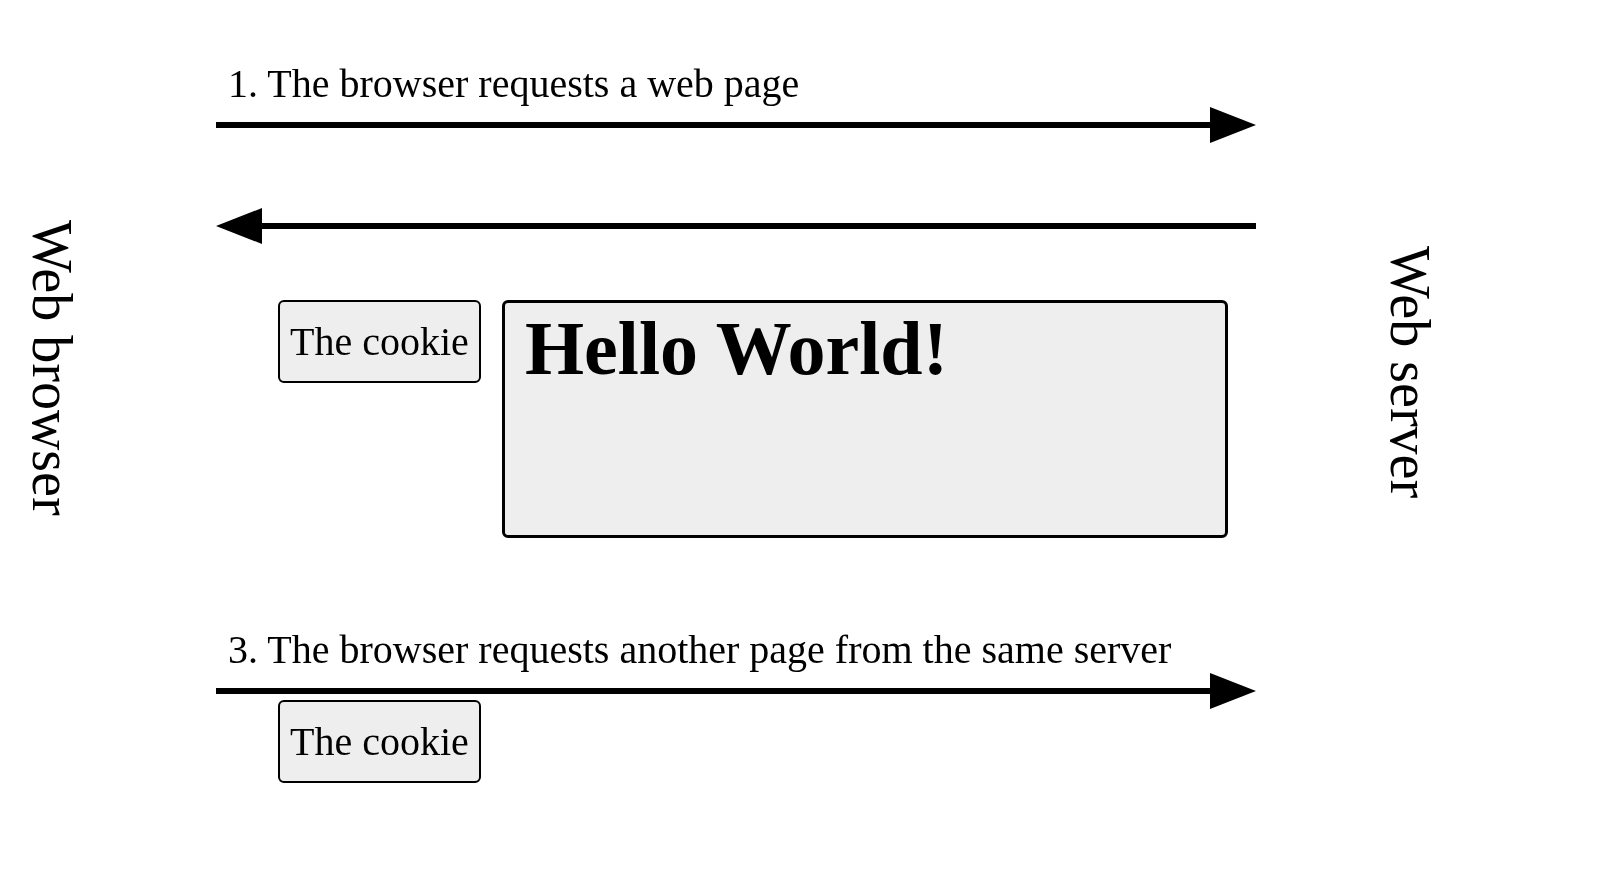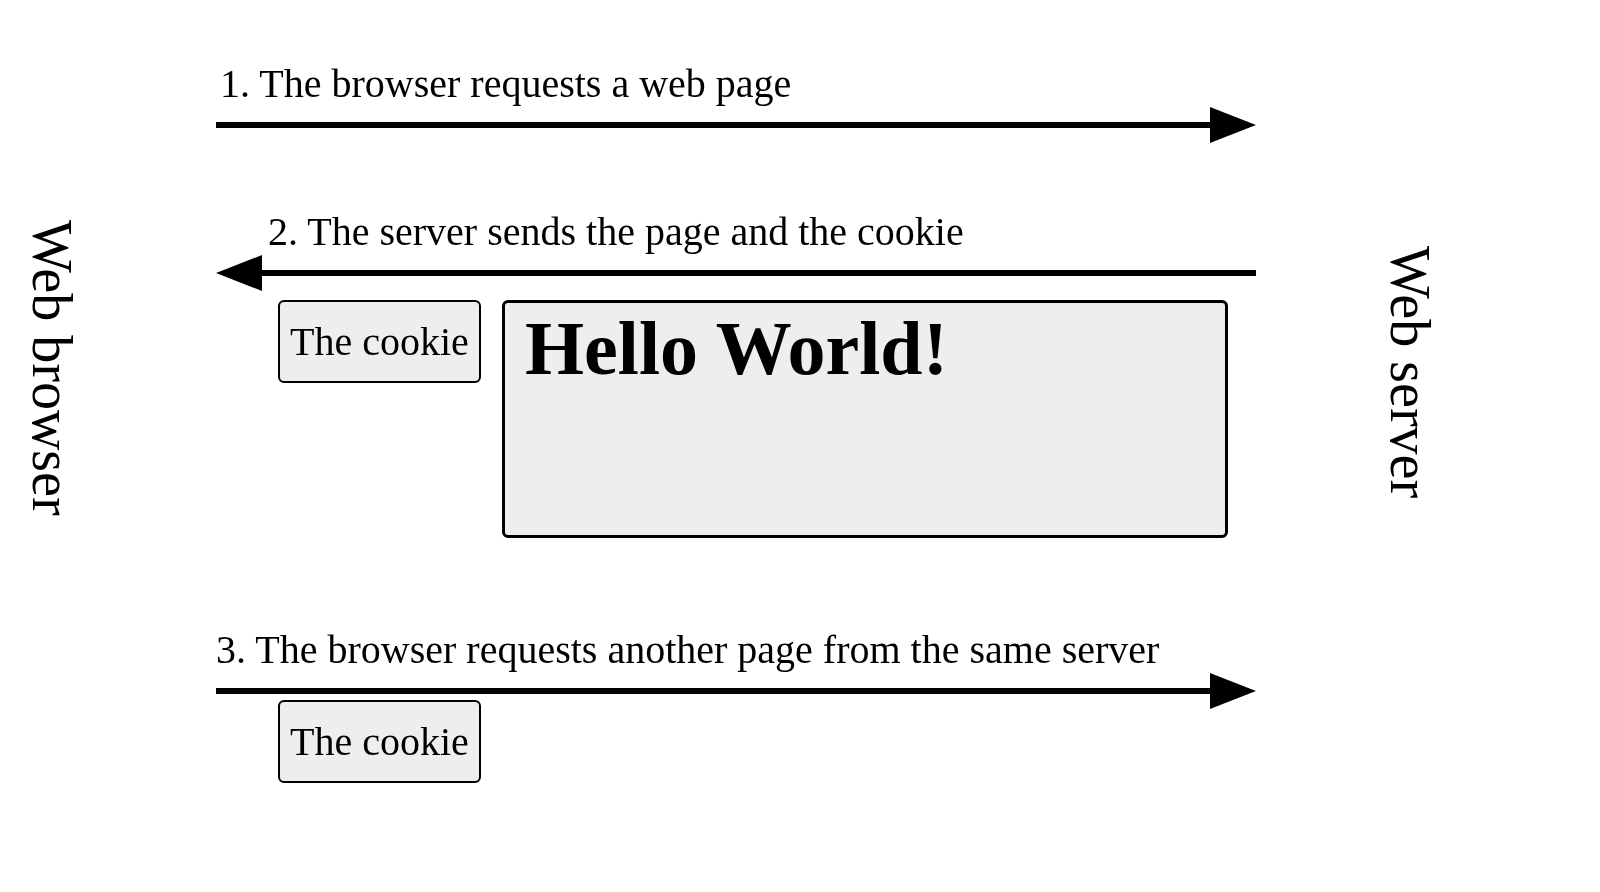--- a/index.html
+++ b/index.html
@@ -63,42 +63,41 @@
   }
 </style>
 </head>
 <body>
 
 <div class="abs vlabel left" style="left:84px; top:220px;">Web browser</div>
 
 <div class="abs vlabel right" style="left:1442px; top:246px;">Web server</div>
 
 <div class="abs" style="left:216px; top:60px; width:1040px;">
-  <div class="step-label" style="margin-left:4px; margin-bottom:0px;">1. The browser requests a web page</div>
+  <div class="step-label" style="margin-left:12px; margin-bottom:0px;">1. The browser requests a web page</div>
   <div style="position:relative; height:36px;">
     <div class="arrow-line" style="position:absolute; left:0; top:15px; width:1000px;"></div>
     <div class="arrow-head-right" style="position:absolute; left:994px; top:0;"></div>
   </div>
 </div>
 
 <div class="abs" style="left:216px; top:208px; width:1040px;">
-  <div class="step-label" style="margin-left:52px; margin-bottom:0px;">2. The server sends the page and the cookie</div>
   <div style="position:relative; height:36px;">
     <div class="arrow-head-left" style="position:absolute; left:0; top:0;"></div>
     <div class="arrow-line" style="position:absolute; left:46px; top:15px; width:994px;"></div>
   </div>
 </div>
 
 <div class="abs box cookie-box" style="left:278px; top:300px;">The cookie</div>
 
 <div class="abs box page-box" style="left:502px; top:300px; width:720px; height:232px;">
   <div class="page-text">Hello World!</div>
 </div>
 
 <div class="abs" style="left:216px; top:626px; width:1040px;">
-  <div class="step-label" style="margin-bottom:0px;">3. The browser requests another page from the same server</div>
+  <div class="step-label" style="margin-left:12px; margin-bottom:0px;">3. The browser requests another page from the same server</div>
   <div style="position:relative; height:36px;">
     <div class="arrow-line" style="position:absolute; left:0; top:15px; width:1000px;"></div>
     <div class="arrow-head-right" style="position:absolute; left:994px; top:0;"></div>
   </div>
 </div>
 
 <div class="abs box cookie-box" style="left:278px; top:700px;">The cookie</div>
 
 </body></html>

